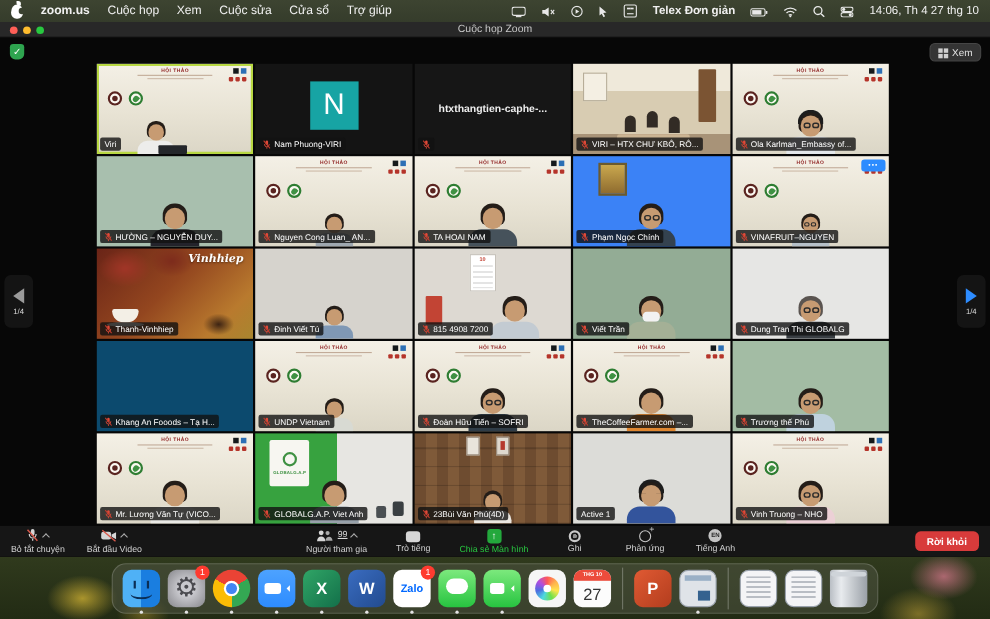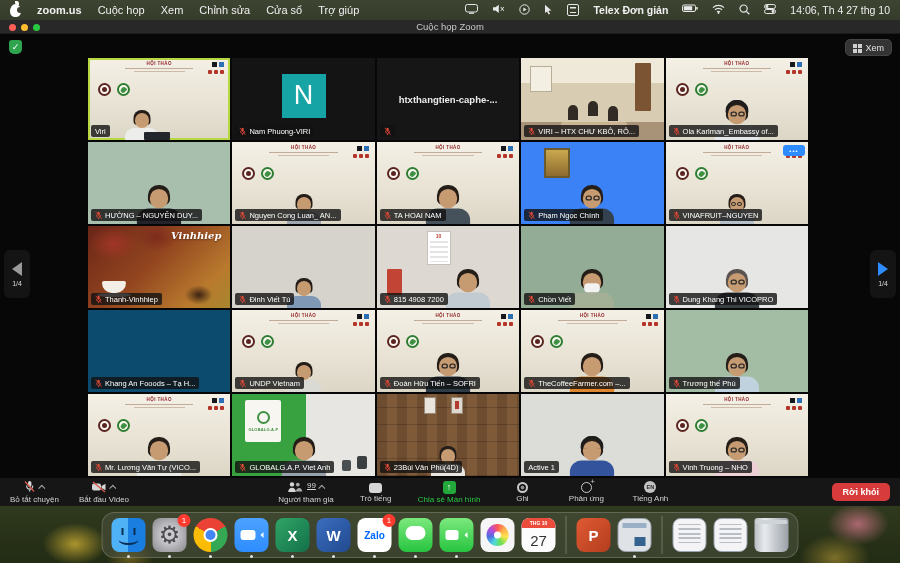--- a/index.html
+++ b/index.html
@@ -8,21 +8,21 @@
 
   
   .menubar{position:absolute;top:0;left:0;right:0;height:20px;background:linear-gradient(#3d4431,#353c2b);
     display:flex;align-items:center;padding:0 10px;color:#f0f0f0;font-size:11px;gap:16px;z-index:20;}
   .apple{width:11px;height:13px;background:#fff;border-radius:50% 50% 46% 46%/58% 58% 42% 42%;position:relative;flex:none;}
   .apple::before{content:"";position:absolute;right:-2px;top:3px;width:6px;height:6px;border-radius:50%;background:#3a4130;}
   .apple::after{content:"";position:absolute;top:-3px;left:5px;width:4px;height:4px;border-radius:0 60% 0 60%;background:#fff;}
   .mitem{white-space:nowrap;}
   .mitem.bold{font-weight:700;}
   .mspacer{flex:1;}
-  .mstatus{display:flex;align-items:flex-start;gap:14px;}
+  .mstatus{display:flex;align-items:flex-end;gap:14px;}
   .imlabel{font-size:10.5px;font-weight:600;}
   .clock{font-size:10.5px;white-space:nowrap;}
   .imicon{width:12px;height:12px;border:1px solid #e8e8e8;border-radius:2px;position:relative;}
   .imicon::before{content:"";position:absolute;inset:2px;background:
      linear-gradient(#e8e8e8,#e8e8e8) 0 0/3px 1.5px no-repeat,
      linear-gradient(#e8e8e8,#e8e8e8) 100% 0/3px 1.5px no-repeat,
      linear-gradient(#e8e8e8,#e8e8e8) 0 100%/6px 1.5px no-repeat;}
 
   
   .window{position:absolute;top:20px;left:0;right:0;bottom:57px;background:#0a0a0a;display:flex;flex-direction:column;z-index:10;}
@@ -213,21 +213,21 @@
 </head>
 <body>
 
 <div id="screen">
 
   <div class="menubar">
     <span class="apple"></span>
     <span class="mitem bold">zoom.us</span>
     <span class="mitem">Cuộc họp</span>
     <span class="mitem">Xem</span>
-    <span class="mitem">Chỉnh sửa</span>
+    <span class="mitem">Cuộc sửa</span>
     <span class="mitem">Cửa sổ</span>
     <span class="mitem">Trợ giúp</span>
     <span class="mspacer"></span>
     <span class="mstatus">
       <svg width="13" height="10">
           <rect x="0.5" y="0.5" width="12" height="7.5" rx="2" fill="none" stroke="#e8e8e8"></rect>
           <rect x="4" y="8.6" width="5" height="1.2" fill="#e8e8e8"></rect>
         </svg>
       <svg width="13" height="10">
           <path d="M1 3.2h2.4L6.8 0.8v8.2L3.4 6.6H1z" fill="#e8e8e8"></path>
@@ -609,42 +609,42 @@
               </div>
               <div class="torso" style="background:#a4b096"></div>
             </div>
             <div class="nlabel">
               <svg class="mic-svg" width="7" height="9" viewBox="0 0 8 10">
                 <rect x="2.8" y="0.8" width="2.6" height="4.6" rx="1.3" fill="#e04b3a"></rect>
                 <path d="M1.6 4.4a2.5 2.9 0 0 0 5 0" fill="none" stroke="#e04b3a" stroke-width="0.9"></path>
                 <line x1="4.1" y1="7.6" x2="4.1" y2="9.2" stroke="#e04b3a" stroke-width="0.9"></line>
                 <line x1="0.8" y1="0.8" x2="7.4" y2="8.8" stroke="#c23b2c" stroke-width="1.1"></line>
               </svg>
-              <span>Chồn Viết</span>
+              <span>Viết Trần</span>
             </div>
           </div>
           <div class="tile sc-wall" style="background: rgb(230, 230, 228);">
             <div class="person big">
               <div class="hair gray"></div>
               <div class="head">
                 <div class="glasses">
                   <i></i>
                   <i></i>
                 </div>
               </div>
               <div class="torso" style="background:#3a3f44"></div>
             </div>
             <div class="nlabel">
               <svg class="mic-svg" width="7" height="9" viewBox="0 0 8 10">
                 <rect x="2.8" y="0.8" width="2.6" height="4.6" rx="1.3" fill="#e04b3a"></rect>
                 <path d="M1.6 4.4a2.5 2.9 0 0 0 5 0" fill="none" stroke="#e04b3a" stroke-width="0.9"></path>
                 <line x1="4.1" y1="7.6" x2="4.1" y2="9.2" stroke="#e04b3a" stroke-width="0.9"></line>
                 <line x1="0.8" y1="0.8" x2="7.4" y2="8.8" stroke="#c23b2c" stroke-width="1.1"></line>
               </svg>
-              <span>Dung Khang Thi VICOPRO</span>
+              <span>Dung Tran Thi GLOBALG</span>
             </div>
           </div>
           <div class="tile sc-black">
             <div class="nlabel">
               <svg class="mic-svg" width="7" height="9" viewBox="0 0 8 10">
                 <rect x="2.8" y="0.8" width="2.6" height="4.6" rx="1.3" fill="#e04b3a"></rect>
                 <path d="M1.6 4.4a2.5 2.9 0 0 0 5 0" fill="none" stroke="#e04b3a" stroke-width="0.9"></path>
                 <line x1="4.1" y1="7.6" x2="4.1" y2="9.2" stroke="#e04b3a" stroke-width="0.9"></line>
                 <line x1="0.8" y1="0.8" x2="7.4" y2="8.8" stroke="#c23b2c" stroke-width="1.1"></line>
               </svg>

